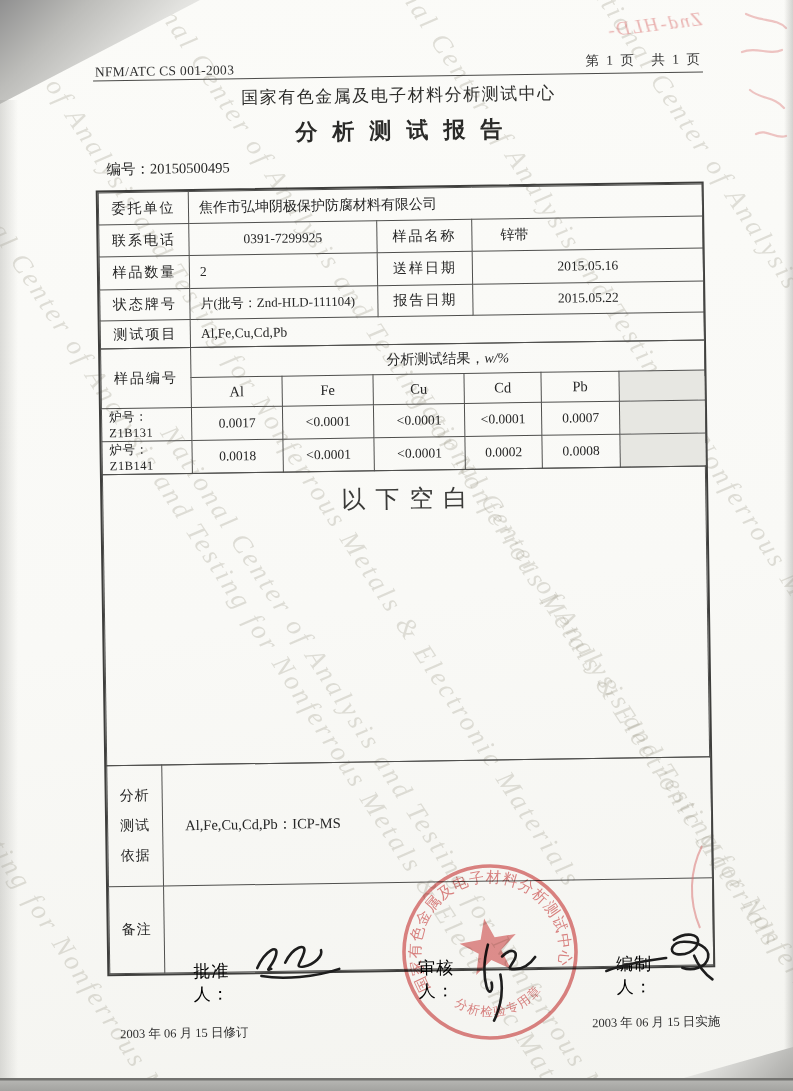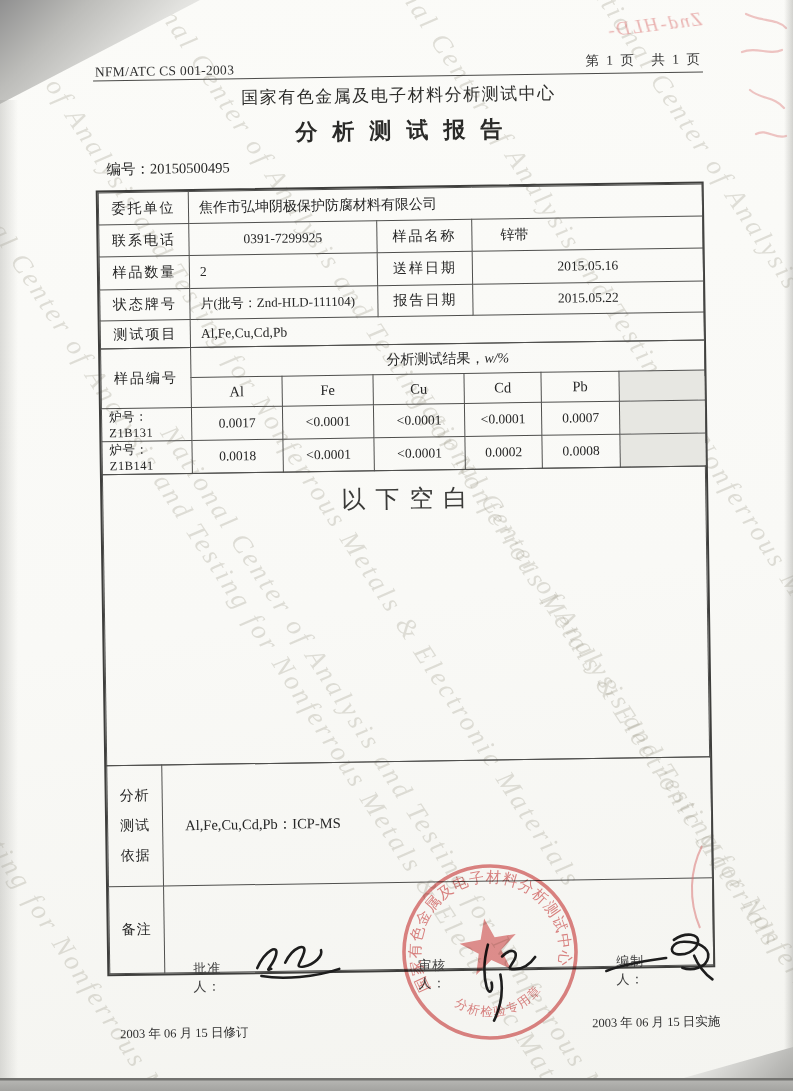--- a/index.html
+++ b/index.html
@@ -49,21 +49,21 @@
   td.rowid { padding-left:7px; font-size:12.5px; letter-spacing:.5px; }
   td.gray { background:#e7e7e2; }
   td.blank-cell { vertical-align:top; text-align:center; }
   .blank-note { margin-top:12px; font-size:24px; letter-spacing:10px; text-indent:10px; color:#3a3a38; }
   .basis-lines div { line-height:30px; text-align:center; letter-spacing:1px; }
   td.basis-lbl { vertical-align:middle; }
   td.basis-val { padding-left:22px; font-size:14.5px; }
   td.remark-lbl { text-align:center; letter-spacing:1px; }
   
   .sig-row { position:absolute; left:0; top:0; }
-  .sig-label { position:absolute; font-size:13px; letter-spacing:1px; color:#404040; }
+  .sig-label { position:absolute; font-size:17px; letter-spacing:1px; color:#000000; }
   .sig { position:absolute; }
   .sig path { fill:none; stroke:#1d1d1d; stroke-width:2.6; stroke-linecap:round; stroke-linejoin:round; }
   
   .footer-left  { position:absolute; left:113px; top:1022px; font-size:12.5px; color:#303030; }
   .footer-right { position:absolute; left:585px; top:1018px; font-size:12.5px; color:#303030; }
   
   .stamp { position:absolute; left:398px; top:860px; width:184px; height:184px; z-index:3;
            opacity:.82; mix-blend-mode:multiply; transform:rotate(-10deg); }
   
   .ghost-batch { position:absolute; left:606px; top:14px; z-index:3; font-size:19px; font-style:italic;

